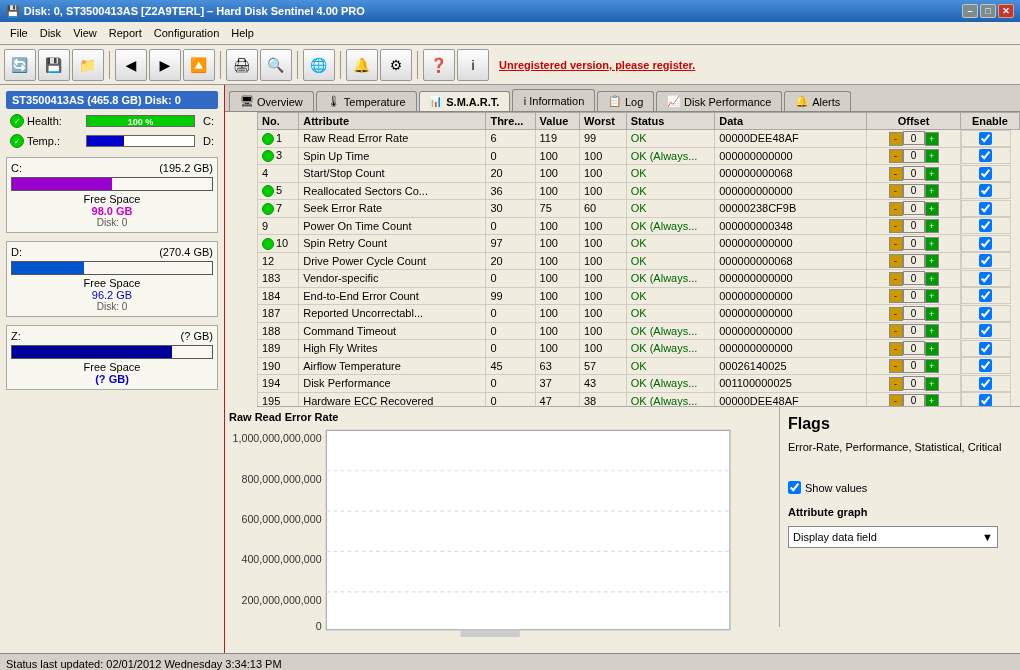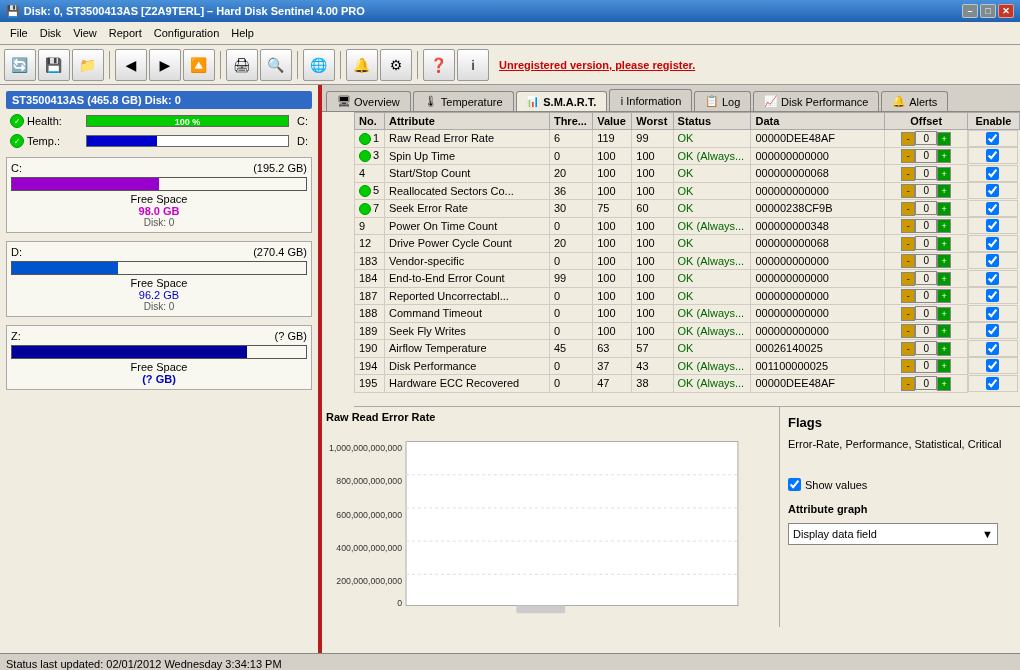--- a/index.html
+++ b/index.html
@@ -21,21 +21,21 @@
     
     #toolbar { background: #f0ece0; height: 40px; display: flex; align-items: center; padding: 2px 4px; border-bottom: 1px solid #999; gap: 2px; }
     .toolbar-btn { width: 32px; height: 32px; display: flex; align-items: center; justify-content: center; border: 1px solid #999; background: linear-gradient(to bottom, #fff, #ddd); cursor: pointer; border-radius: 2px; font-size: 14px; }
     .toolbar-sep { width: 1px; height: 28px; background: #999; margin: 0 3px; }
     .toolbar-reg { color: #cc0000; font-size: 11px; font-weight: bold; text-decoration: underline; cursor: pointer; margin-left: 8px; }
     
     
     #main { display: flex; height: calc(670px - 22px - 20px - 40px - 20px); }
     
     
-    #left-panel { width: 322px; background: #f0ece0; border-right: 4px solid #b91c1c; padding: 6px; display: flex; flex-direction: column; gap: 4px; }
+    #left-panel { width: 225px; background: #f0ece0; border-right: 1px solid #b91c1c; padding: 6px; display: flex; flex-direction: column; gap: 4px; }
     #disk-title { background: #316ac5; color: white; padding: 3px 6px; font-size: 11px; font-weight: bold; border-radius: 2px; }
     .disk-info-row { display: flex; align-items: center; gap: 4px; padding: 1px 4px; }
     .health-label { width: 55px; font-size: 11px; }
     .progress-bar { height: 12px; border: 1px solid #666; background: #fff; position: relative; flex: 1; }
     .progress-fill-green { background: #00cc00; height: 100%; }
     .progress-fill-blue { background: #0000cc; height: 100%; }
     .progress-text { position: absolute; width: 100%; text-align: center; font-size: 9px; color: white; top: 1px; font-weight: bold; }
     .drive-letter { margin-left: 4px; font-size: 11px; }
     
     .drive-section { border: 1px solid #aaa; padding: 4px; background: #f8f8f0; margin-top: 4px; }
@@ -78,21 +78,21 @@
     .btn-plus { width: 14px; height: 14px; background: #009900; border: 1px solid #888; cursor: pointer; font-size: 9px; display: inline-flex; align-items: center; justify-content: center; color: white; }
     .check-cell { display: flex; align-items: center; justify-content: center; }
     
     
     #bottom-area { display: flex; height: 220px; }
     #chart-area { flex: 1; border-right: 1px solid #aaa; padding: 4px; display: flex; flex-direction: column; }
     #chart-title { font-size: 11px; font-weight: bold; margin-bottom: 4px; }
     #chart-svg-container { flex: 1; position: relative; }
     
     #flags-area { width: 240px; padding: 8px; display: flex; flex-direction: column; gap: 8px; }
-    #flags-title { font-weight: bold; font-size: 13px; }
+    #flags-title { font-weight: bold; font-size: 16px; }
     #flags-text { font-size: 11px; }
     .show-values-row { display: flex; align-items: center; gap: 4px; font-size: 11px; }
     #attr-graph-label { font-size: 11px; font-weight: bold; margin-top: 4px; }
     .dropdown-select { width: 210px; padding: 2px 4px; font-size: 11px; border: 1px solid #888; background: white; cursor: pointer; display: flex; align-items: center; justify-content: space-between; height: 22px; }
     
     
     #statusbar { height: 20px; background: #d4d0c8; border-top: 1px solid #888; display: flex; align-items: center; padding: 0 6px; font-size: 11px; }
     
     
     ::-webkit-scrollbar { width: 12px; }
@@ -330,20 +330,33 @@
                 <td class="col-val">100</td>
                 <td class="col-worst">100</td>
                 <td class="col-status status-ok">OK (Always...</td>
                 <td class="col-data">000000000348</td>
                 <td class="col-offset"><span class="btn-minus">-</span><span class="btn-zero"> 0 </span><span class="btn-plus">+</span></td>
                 <td class="col-enable check-cell">
                   <input type="checkbox" checked="" style="">
                 </td>
               </tr>
               <tr>
+                <td class="col-no"><span style="display: inline-block; width: 12px; height: 12px; background: rgb(0, 204, 0); border-radius: 50%; border: 1px solid rgb(0, 153, 0); margin-right: 2px; vertical-align: middle;"></span>10</td>
+                <td class="col-attr">Spin Retry Count</td>
+                <td class="col-thre">97</td>
+                <td class="col-val">100</td>
+                <td class="col-worst">100</td>
+                <td class="col-status status-ok">OK</td>
+                <td class="col-data">000000000000</td>
+                <td class="col-offset"><span class="btn-minus">-</span><span class="btn-zero"> 0 </span><span class="btn-plus">+</span></td>
+                <td class="col-enable check-cell">
+                  <input type="checkbox" checked="" style="">
+                </td>
+              </tr>
+              <tr>
                 <td class="col-no">12</td>
                 <td class="col-attr">Drive Power Cycle Count</td>
                 <td class="col-thre">20</td>
                 <td class="col-val">100</td>
                 <td class="col-worst">100</td>
                 <td class="col-status status-ok">OK</td>
                 <td class="col-data">000000000068</td>
                 <td class="col-offset"><span class="btn-minus">-</span><span class="btn-zero"> 0 </span><span class="btn-plus">+</span></td>
                 <td class="col-enable check-cell">
                   <input type="checkbox" checked="" style="">
@@ -396,21 +409,21 @@
                 <td class="col-worst">100</td>
                 <td class="col-status status-ok">OK (Always...</td>
                 <td class="col-data">000000000000</td>
                 <td class="col-offset"><span class="btn-minus">-</span><span class="btn-zero"> 0 </span><span class="btn-plus">+</span></td>
                 <td class="col-enable check-cell">
                   <input type="checkbox" checked="" style="">
                 </td>
               </tr>
               <tr>
                 <td class="col-no">189</td>
-                <td class="col-attr">Seek Fly Writes</td>
+                <td class="col-attr">High Fly Writes</td>
                 <td class="col-thre">0</td>
                 <td class="col-val">100</td>
                 <td class="col-worst">100</td>
                 <td class="col-status status-ok">OK (Always...</td>
                 <td class="col-data">000000000000</td>
                 <td class="col-offset"><span class="btn-minus">-</span><span class="btn-zero"> 0 </span><span class="btn-plus">+</span></td>
                 <td class="col-enable check-cell">
                   <input type="checkbox" checked="" style="">
                 </td>
               </tr>

